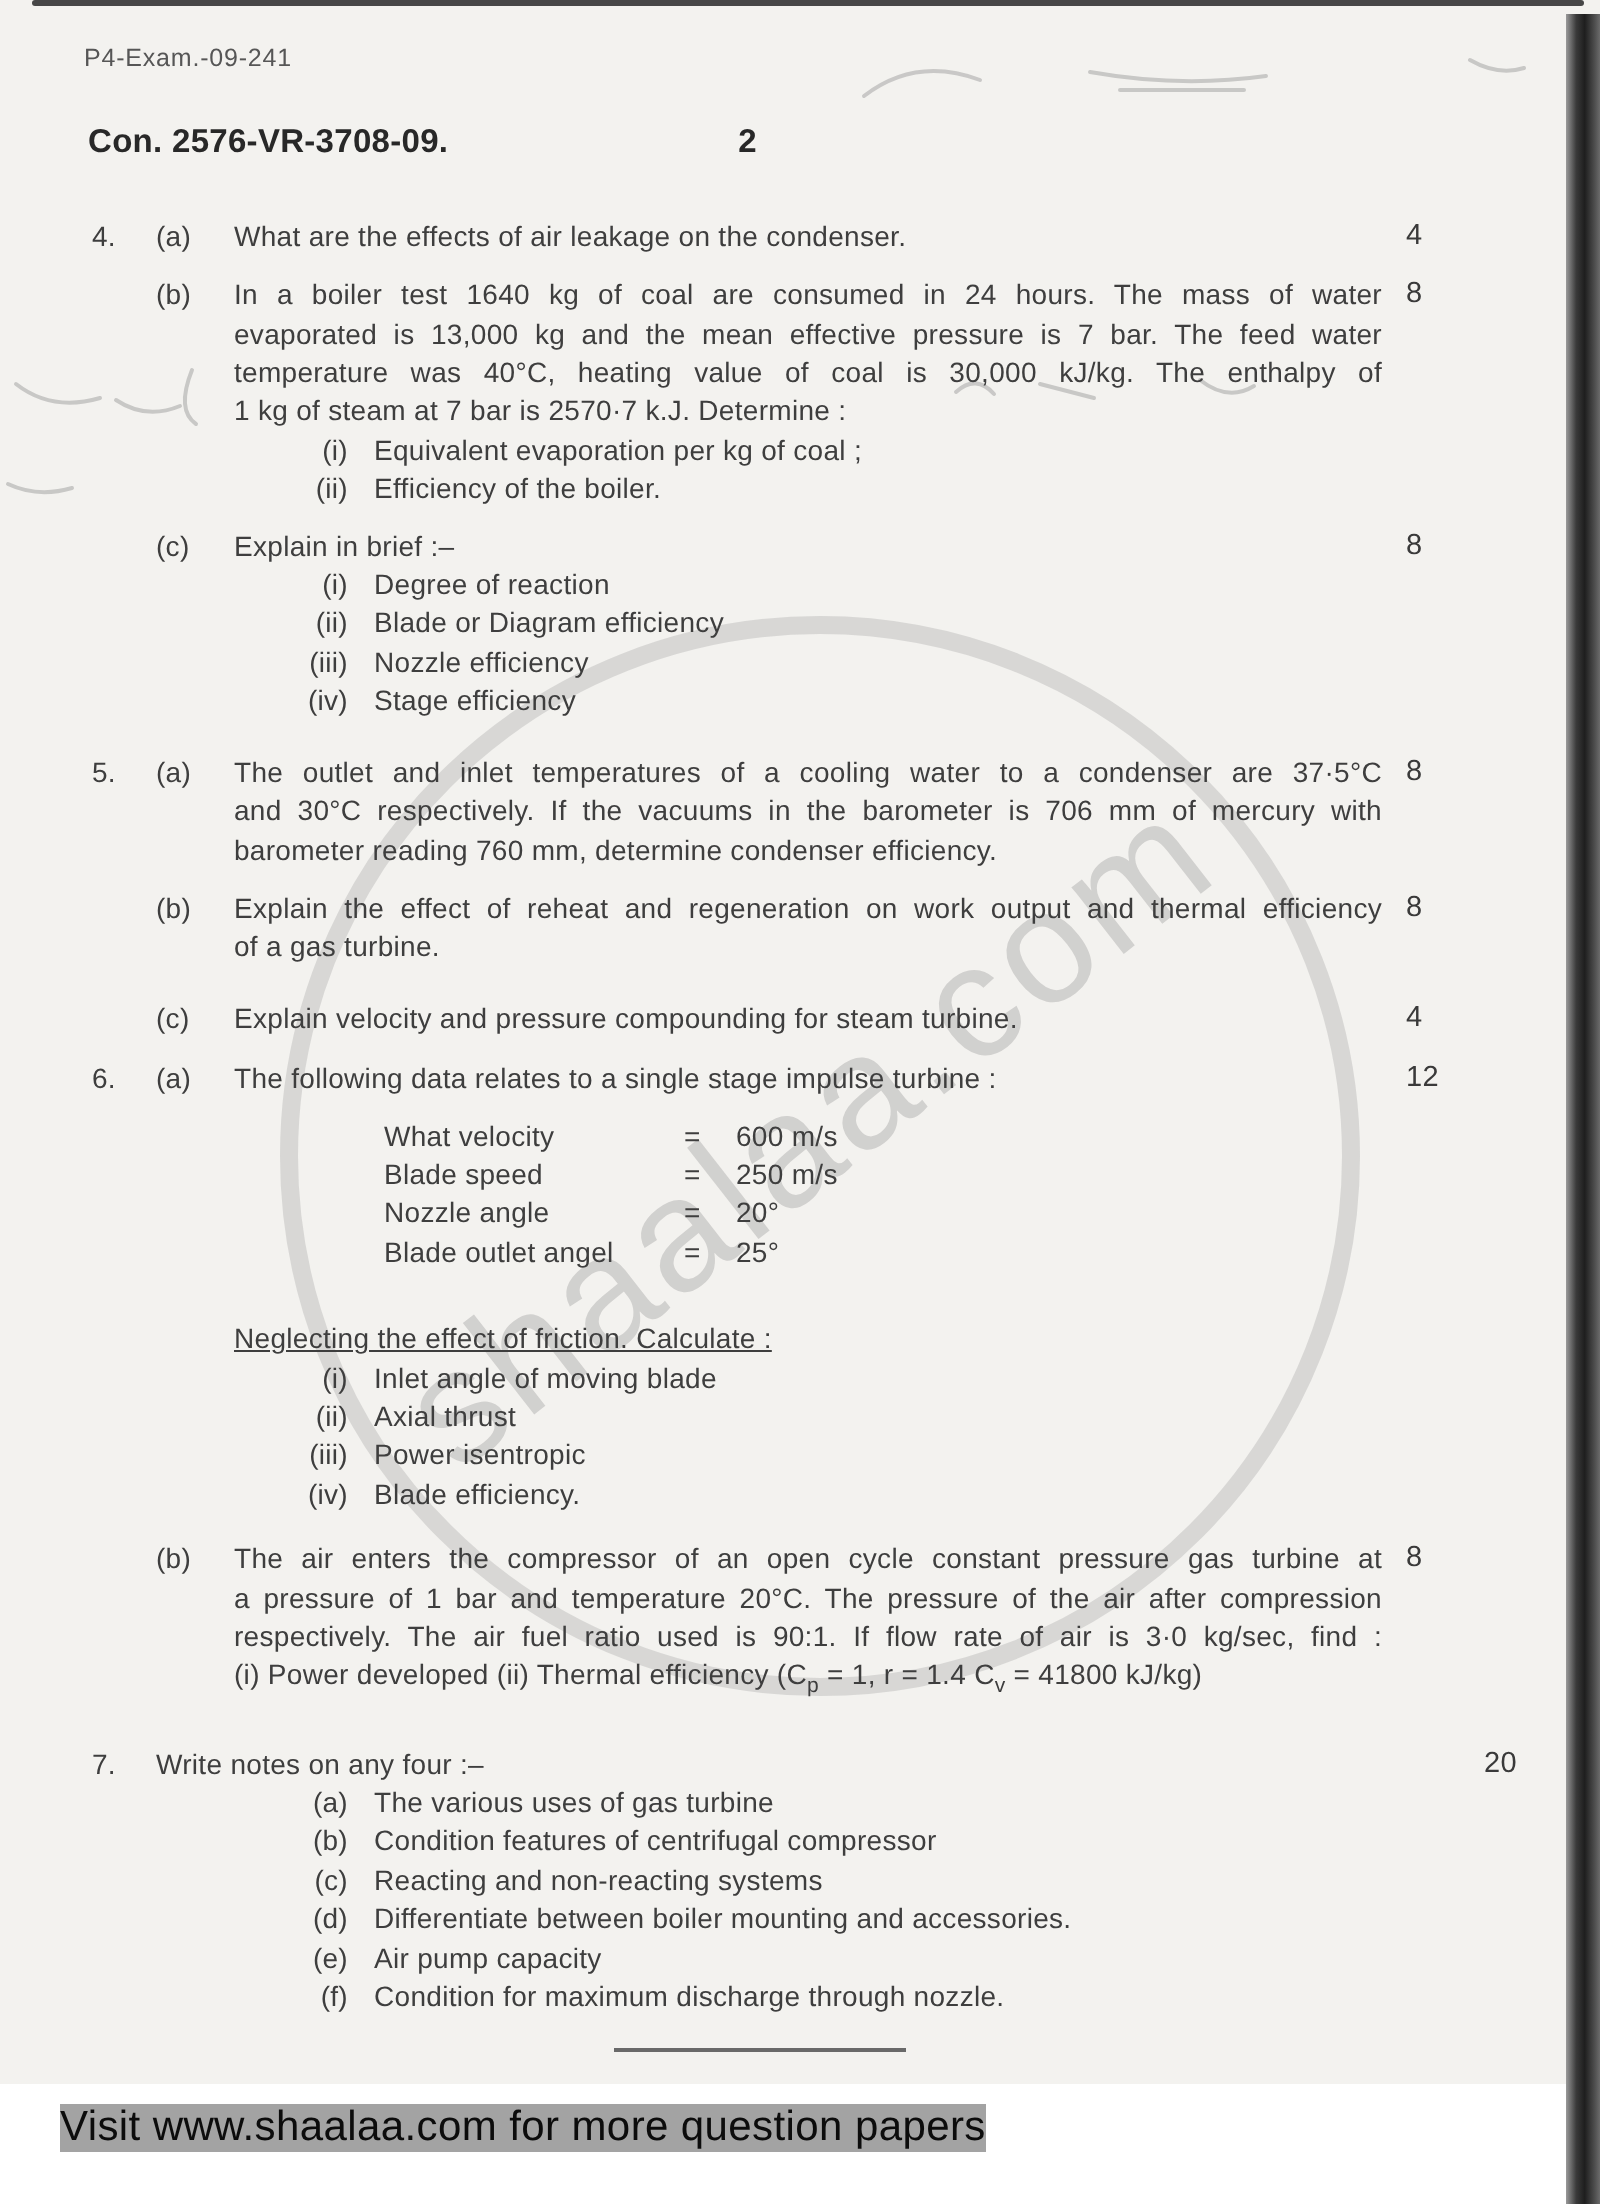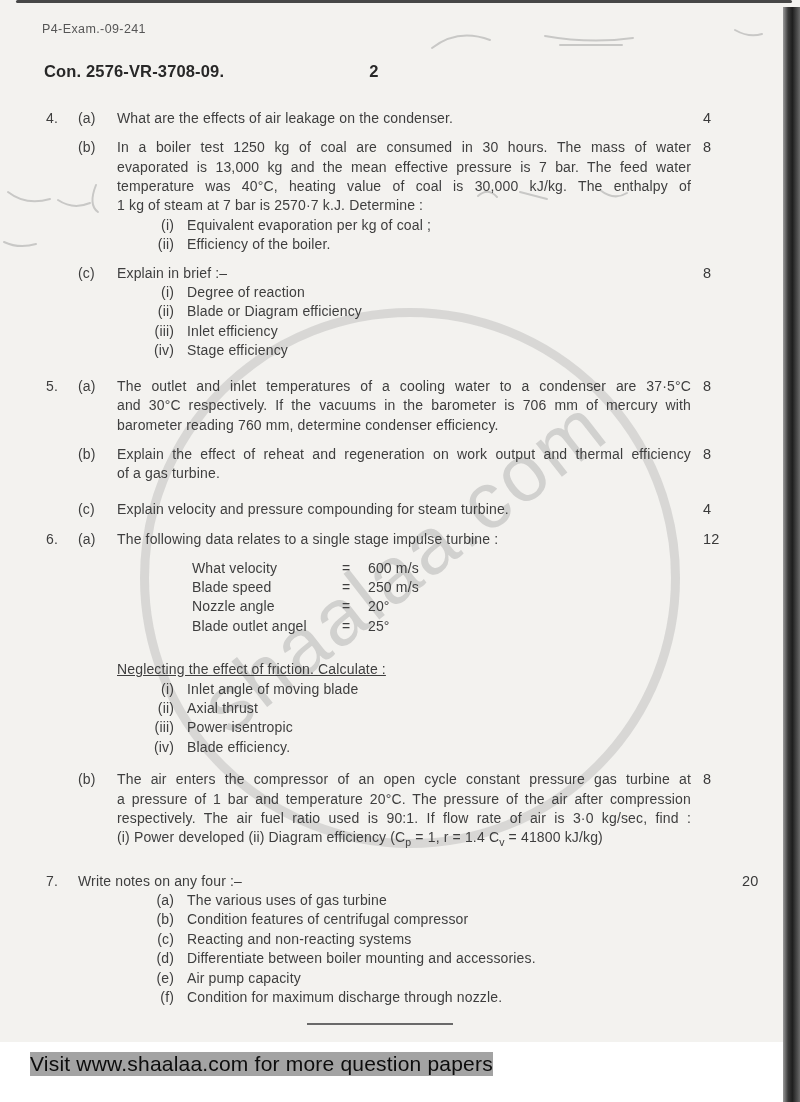--- a/index.html
+++ b/index.html
@@ -120,21 +120,21 @@
     <div class="tx">
         <div class="lline">What are the effects of air leakage on the condenser.</div>
       </div>
     <div class="mk">4</div>
   </div>
 
   <div class="row mt-q4b">
     <div class="qn"></div>
     <div class="pl">(b)</div>
     <div class="tx">
-      <div class="jline">In a boiler test 1250 kg of coal are consumed in 30 hours. The mass of water</div>
+      <div class="jline">In a boiler test 1640 kg of coal are consumed in 24 hours. The mass of water</div>
       <div class="jline">evaporated is 13,000 kg and the mean effective pressure is 7 bar. The feed water</div>
       <div class="jline">temperature was 40°C, heating value of coal is 30,000 kJ/kg. The enthalpy of</div>
       <div class="lline">1 kg of steam at 7 bar is 2570·7 k.J. Determine :</div>
       <div class="sub">
         <div class="sl">(i)</div>
         <div>Equivalent evaporation per kg of coal ;</div>
       </div>
       <div class="sub">
         <div class="sl">(ii)</div>
         <div>Efficiency of the boiler.</div>
@@ -151,21 +151,21 @@
       <div class="sub">
         <div class="sl">(i)</div>
         <div>Degree of reaction</div>
       </div>
       <div class="sub">
         <div class="sl">(ii)</div>
         <div>Blade or Diagram efficiency</div>
       </div>
       <div class="sub">
         <div class="sl">(iii)</div>
-        <div>Inlet efficiency</div>
+        <div>Nozzle efficiency</div>
       </div>
       <div class="sub">
         <div class="sl">(iv)</div>
         <div>Stage efficiency</div>
       </div>
     </div>
     <div class="mk">8</div>
   </div>
 
   <div class="row mt-q5a">
@@ -250,21 +250,21 @@
     <div class="mk">12</div>
   </div>
 
   <div class="row mt-q6b">
     <div class="qn"></div>
     <div class="pl">(b)</div>
     <div class="tx">
       <div class="jline">The air enters the compressor of an open cycle constant pressure gas turbine at</div>
       <div class="jline">a pressure of 1 bar and temperature 20°C. The pressure of the air after compression</div>
       <div class="jline">respectively. The air fuel ratio used is 90:1. If flow rate of air is 3·0 kg/sec, find :</div>
-      <div class="lline"><span>(i) Power developed  (ii) Diagram efficiency (C</span><sub>p</sub><span> = 1, r = 1.4  C</span><sub>v</sub><span> = 41800 kJ/kg)</span></div>
+      <div class="lline"><span>(i) Power developed  (ii) Thermal efficiency (C</span><sub>p</sub><span> = 1, r = 1.4  C</span><sub>v</sub><span> = 41800 kJ/kg)</span></div>
     </div>
     <div class="mk">8</div>
   </div>
 
   <div class="row mt-q7">
     <div class="qn">7.</div>
     <div class="pl"></div>
     <div class="tx" style="margin-left:-39px; width:613px;">
       <div class="lline"><span>Write notes on any </span><span class="b">four</span><span> :–</span></div>
       <div class="sub">

